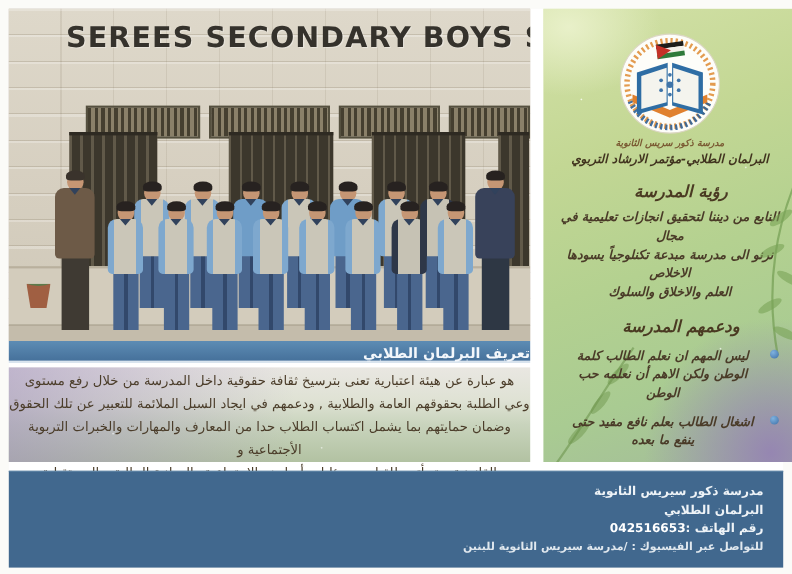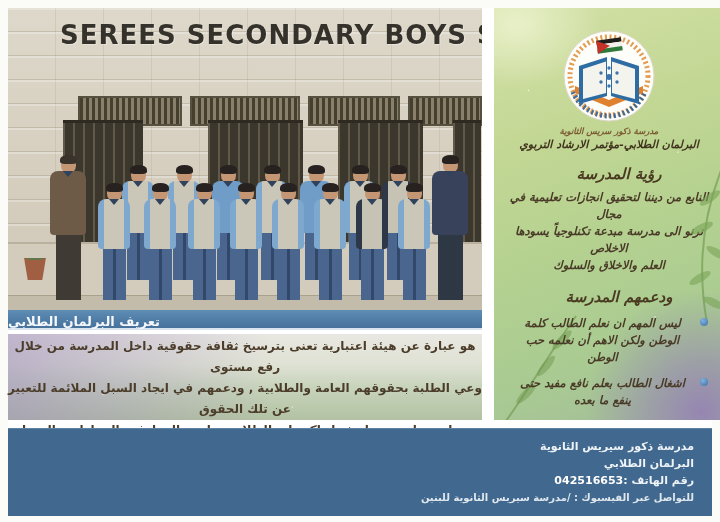--- a/index.html
+++ b/index.html
@@ -39,25 +39,25 @@
   .fig .legs{margin-top:-1px;background:linear-gradient(90deg,#4a668e 0 10px,#32486b 10px 13px,#4a668e 13px);}
   .front{bottom:10px;z-index:3;}.front .torso{width:32px;height:50px;}.front .legs{width:23px;height:52px;}
   .back{bottom:30px;z-index:2;}.back .torso{width:32px;height:52px;}.back .legs{width:23px;height:48px;}
   .adult{bottom:10px;z-index:4;width:40px;}.adult .torso{width:36px;height:64px;}.adult .legs{width:25px;height:66px;}
   .v-blue .torso{background:#6f9dc7;}
   .v-dark .torso{background:linear-gradient(90deg,#2e3748 0 6px,#c6c2b4 6px 26px,#2e3748 26px);}
   .v-brown .torso{background:#6d5a47;}.v-brown .legs{background:#3f3a33;}.v-brown .head::before{background:#3a332c;}
   .v-navy .torso{background:#38425a;}.v-navy .legs{background:#2e3744;}
 
   
-  .ribbon{position:absolute;left:0;top:302px;width:474px;height:20px;line-height:24px;text-align:left;
+  .ribbon{position:absolute;left:0;top:302px;width:474px;height:20px;line-height:24px;text-align:right;
     background:linear-gradient(180deg,#5d8cb4,#46719b);color:#f3f7fb;font-weight:bold;font-size:13px;
     border-bottom:2px solid #d9e4ee;box-sizing:border-box;direction:rtl;}
   .def-body{position:absolute;left:0;top:326px;width:474px;height:86px;direction:rtl;text-align:center;
-    color:#4b3d2a;font-size:12px;font-weight:700;line-height:21px;padding-top:2px;box-sizing:border-box;
+    color:#4b3d2a;font-size:12px;font-weight:400;line-height:21px;padding-top:2px;box-sizing:border-box;
     background-image:
       radial-gradient(2px 2px at 20% 70%,rgba(255,255,255,.8),transparent 60%),
       radial-gradient(2px 2px at 60% 85%,rgba(255,255,255,.7),transparent 60%),
       linear-gradient(90deg,rgba(158,140,188,.55),rgba(158,140,188,0) 55%),
       linear-gradient(180deg,#e9e7e2 0%,#dfe2d4 35%,#c9d4bd 60%,#b2c2a2 100%);}
 
   
   .panel{position:absolute;left:486px;top:0;width:230px;height:412px;overflow:hidden;direction:rtl;text-align:center;
     background-image:
       radial-gradient(2px 2px at 15% 20%,rgba(255,255,255,.9),transparent 60%),

